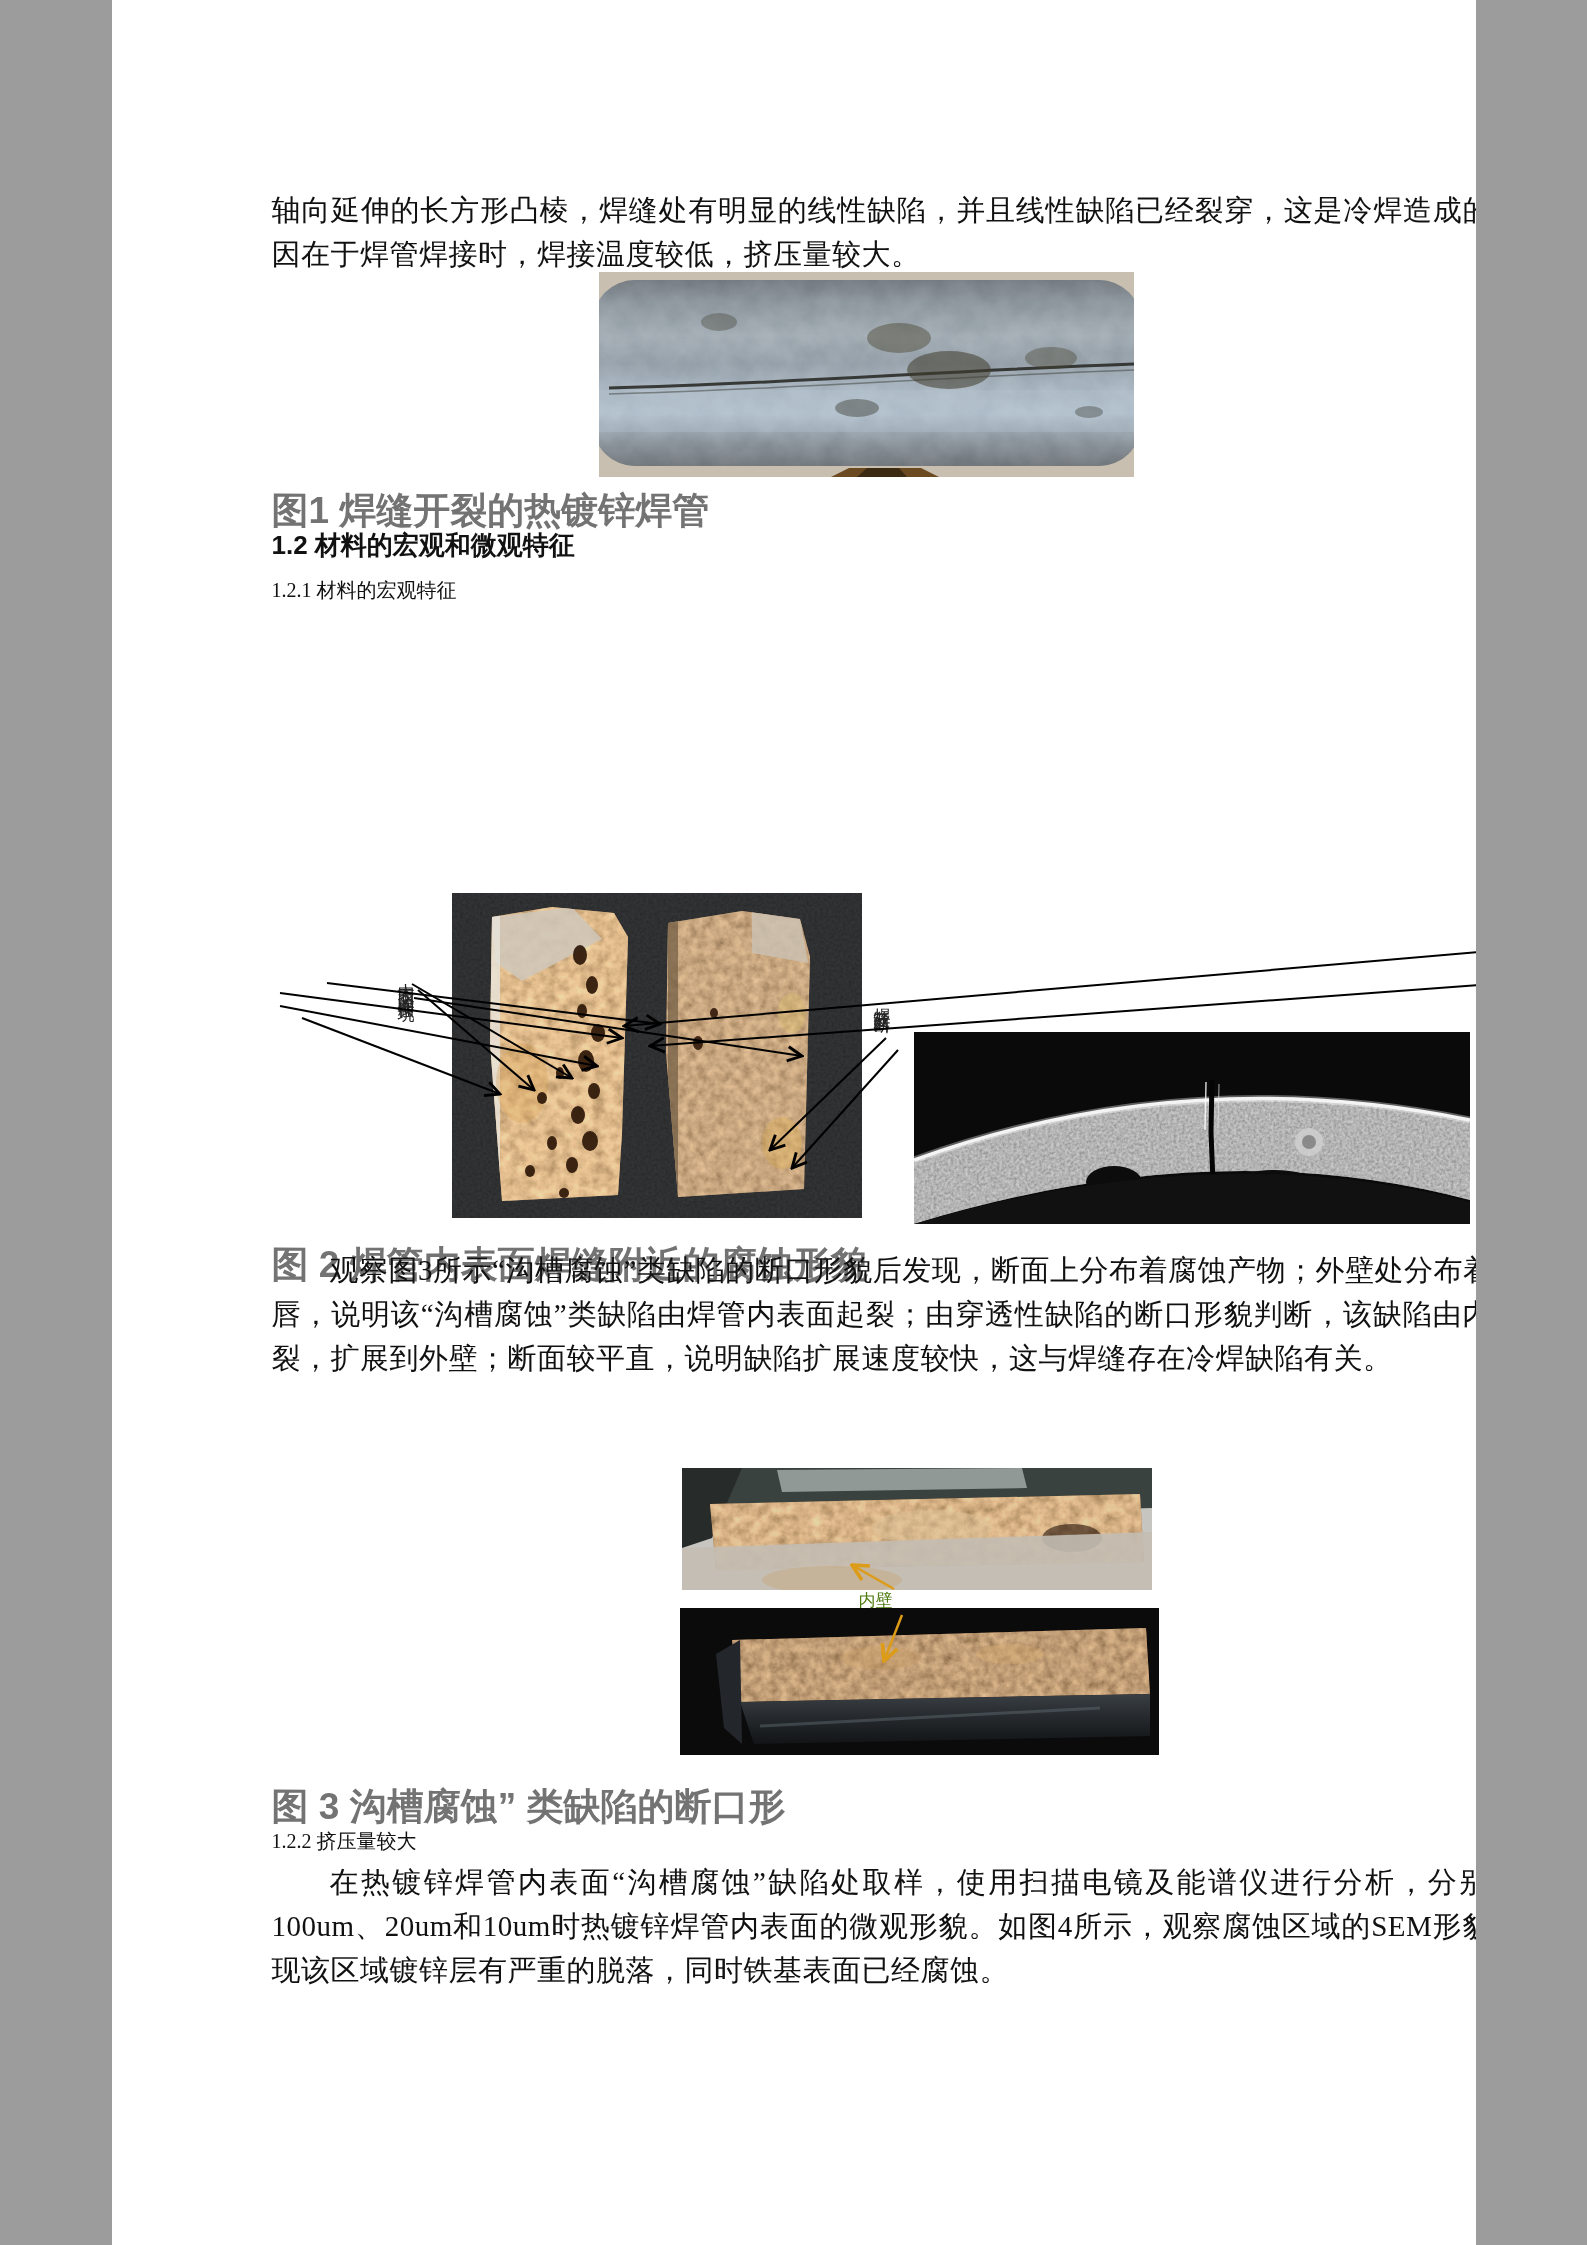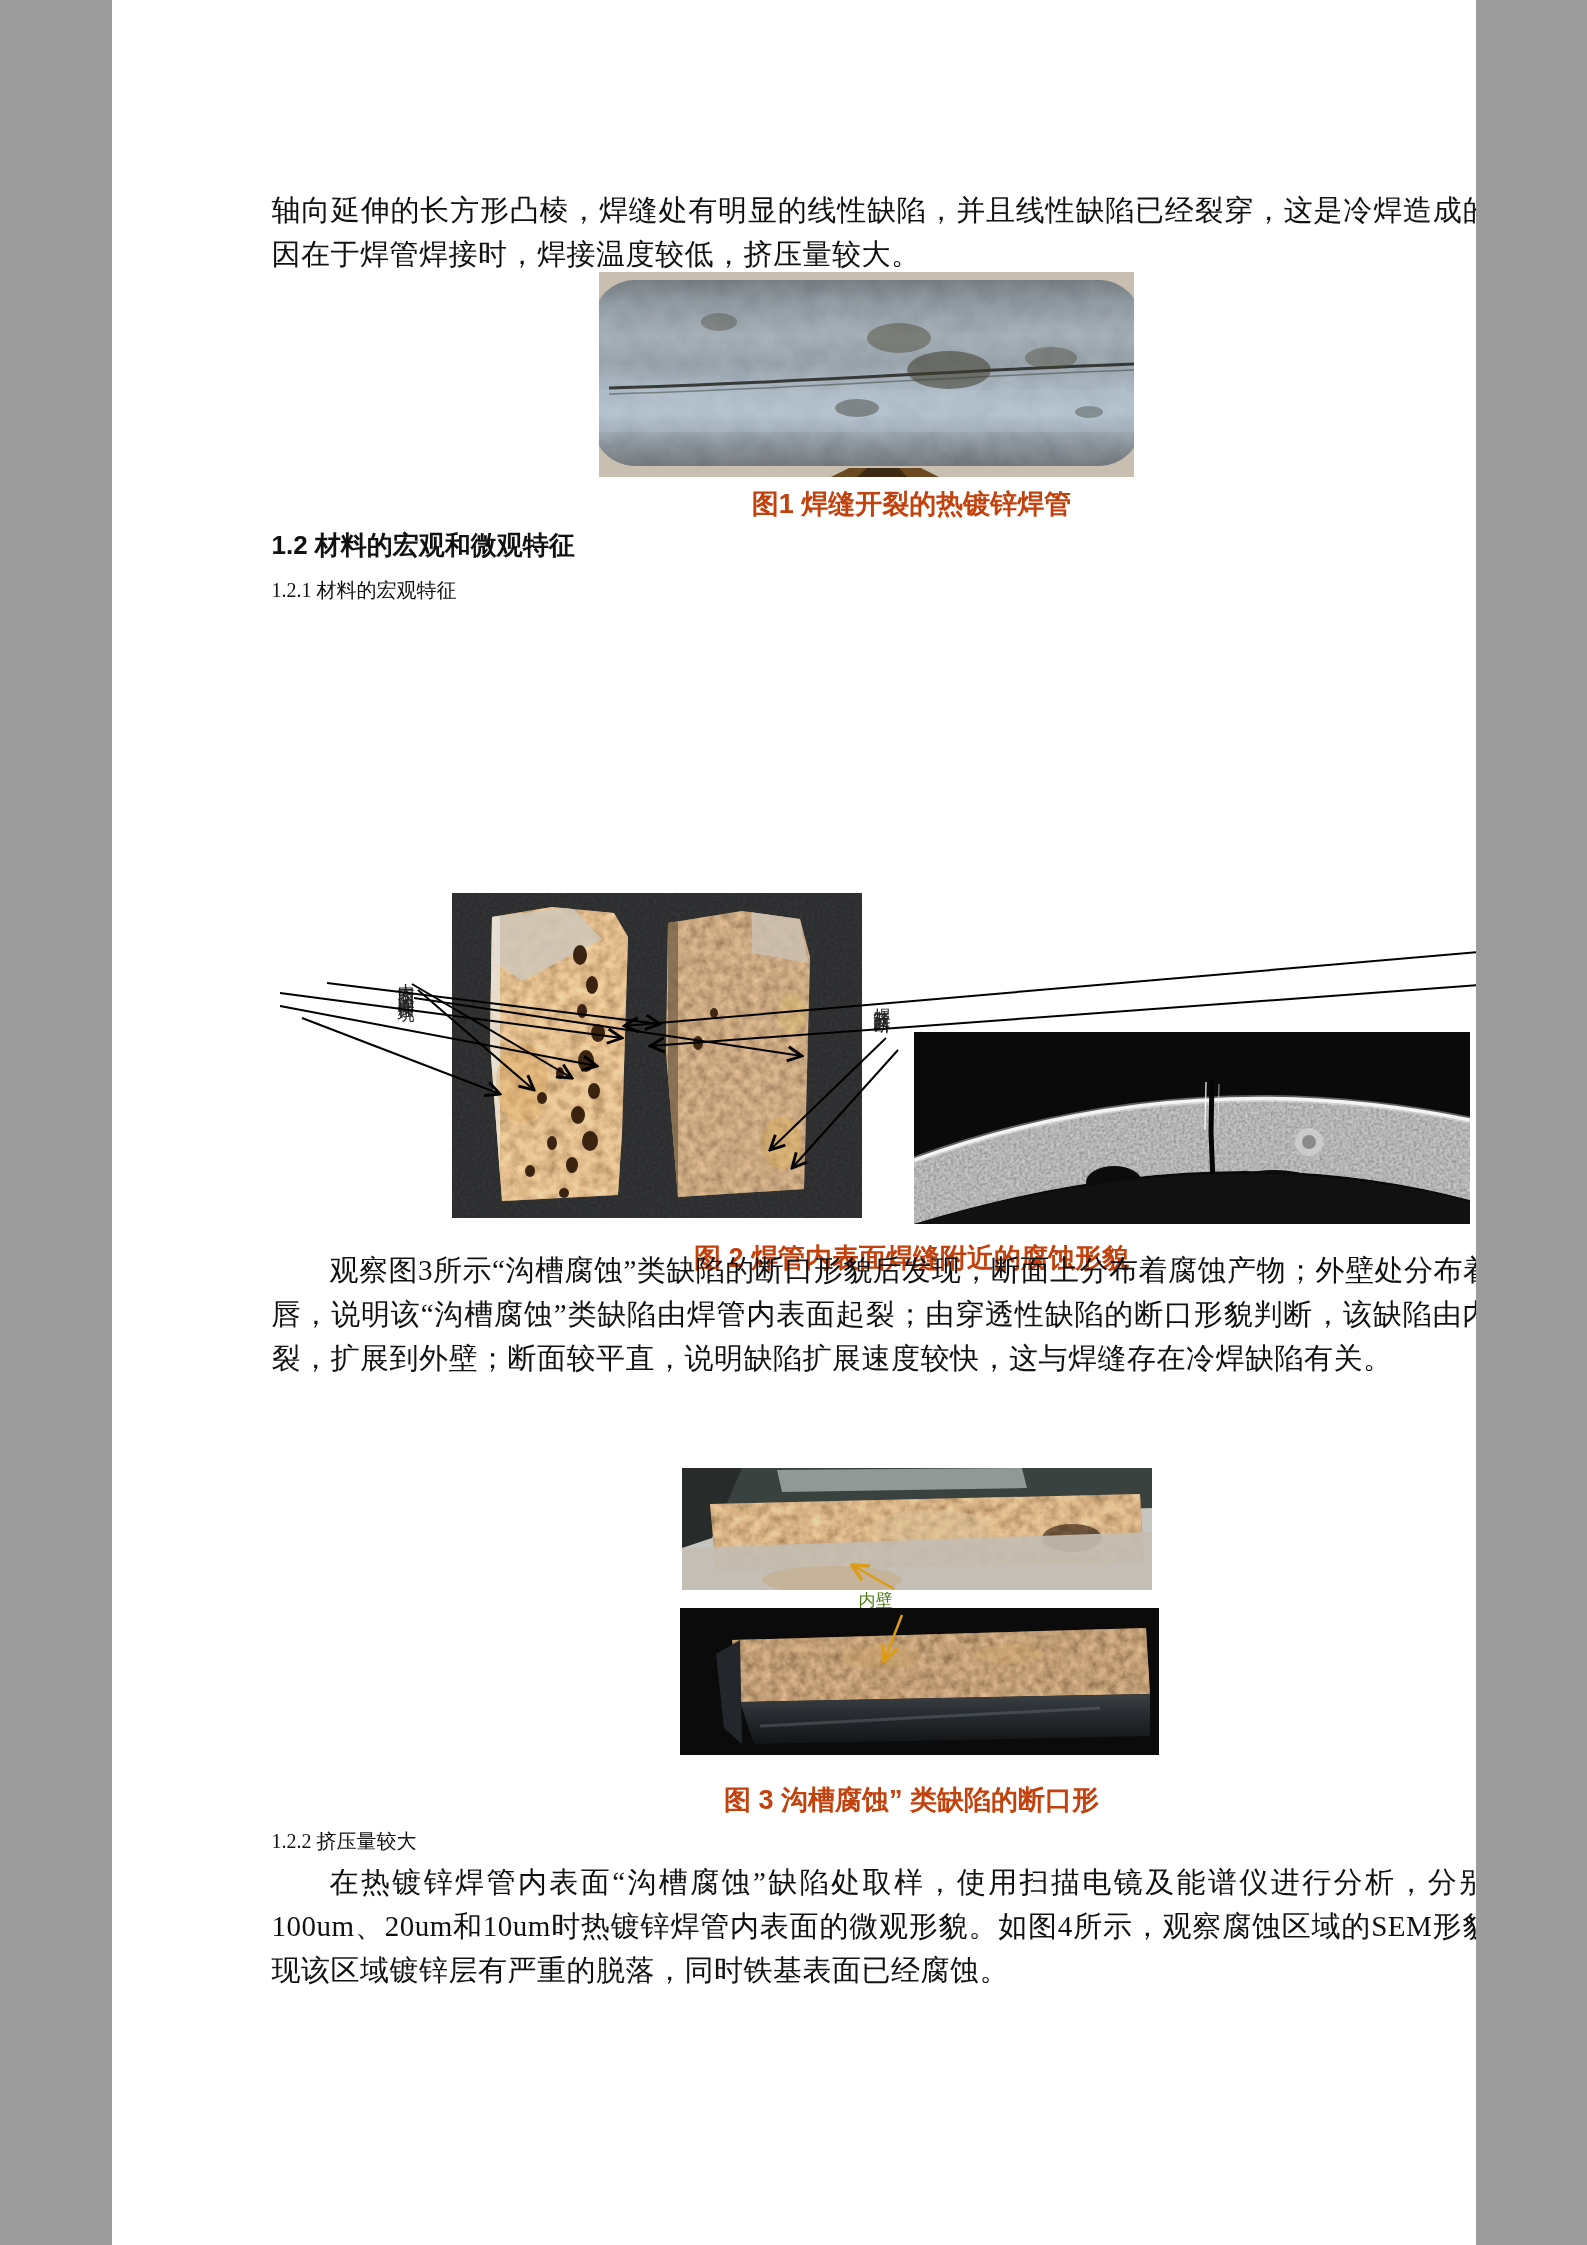--- a/index.html
+++ b/index.html
@@ -25,23 +25,22 @@
     position:absolute;left:160px;
     font-family:"Liberation Sans", sans-serif;
     font-weight:bold;font-size:26px;color:#111;
   }
   .heading-reg{
     position:absolute;left:160px;
     font-size:20px;color:#111;
   }
   .caption{
     position:absolute;left:160px;width:1280px;
-    text-align:center;
     font-family:"Liberation Sans", sans-serif;
-    font-weight:bold;font-size:27px;color:#c2410c;
+    font-weight:bold;font-size:37px;color:#737373;
   }
   .figure{position:absolute;overflow:hidden;}
   .figure svg{display:block;}
   .vlabel{
     position:absolute;
     writing-mode:vertical-rl;
     font-size:17px;letter-spacing:3px;
     color:#222;line-height:1;
   }
   .hlabel{

